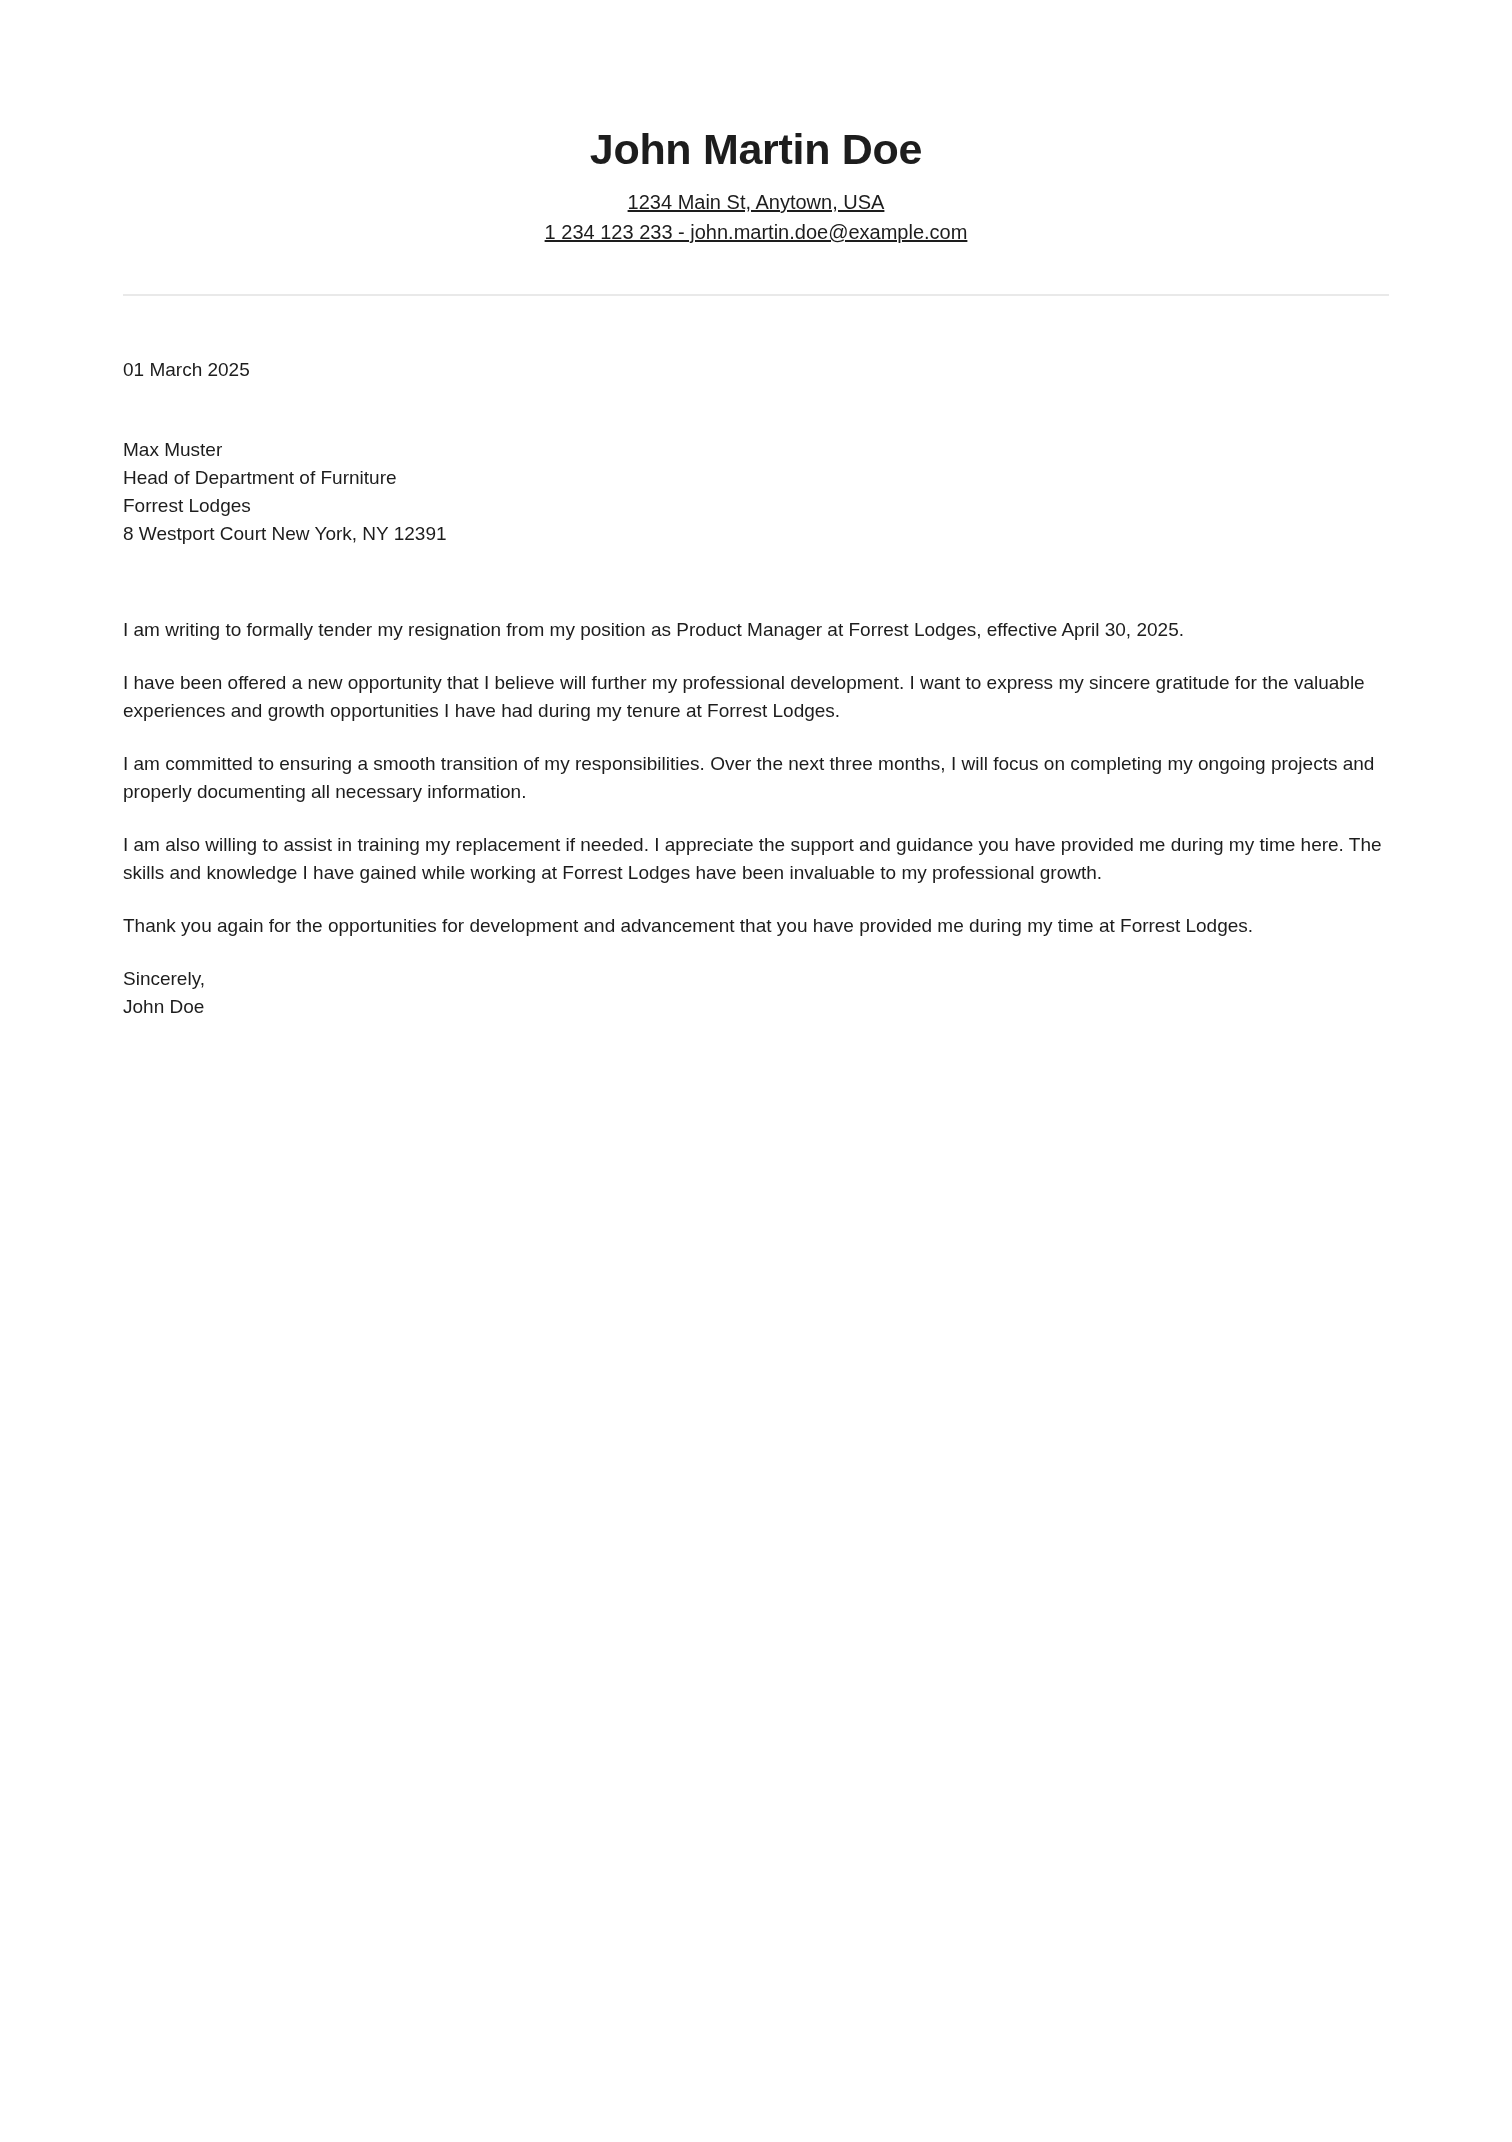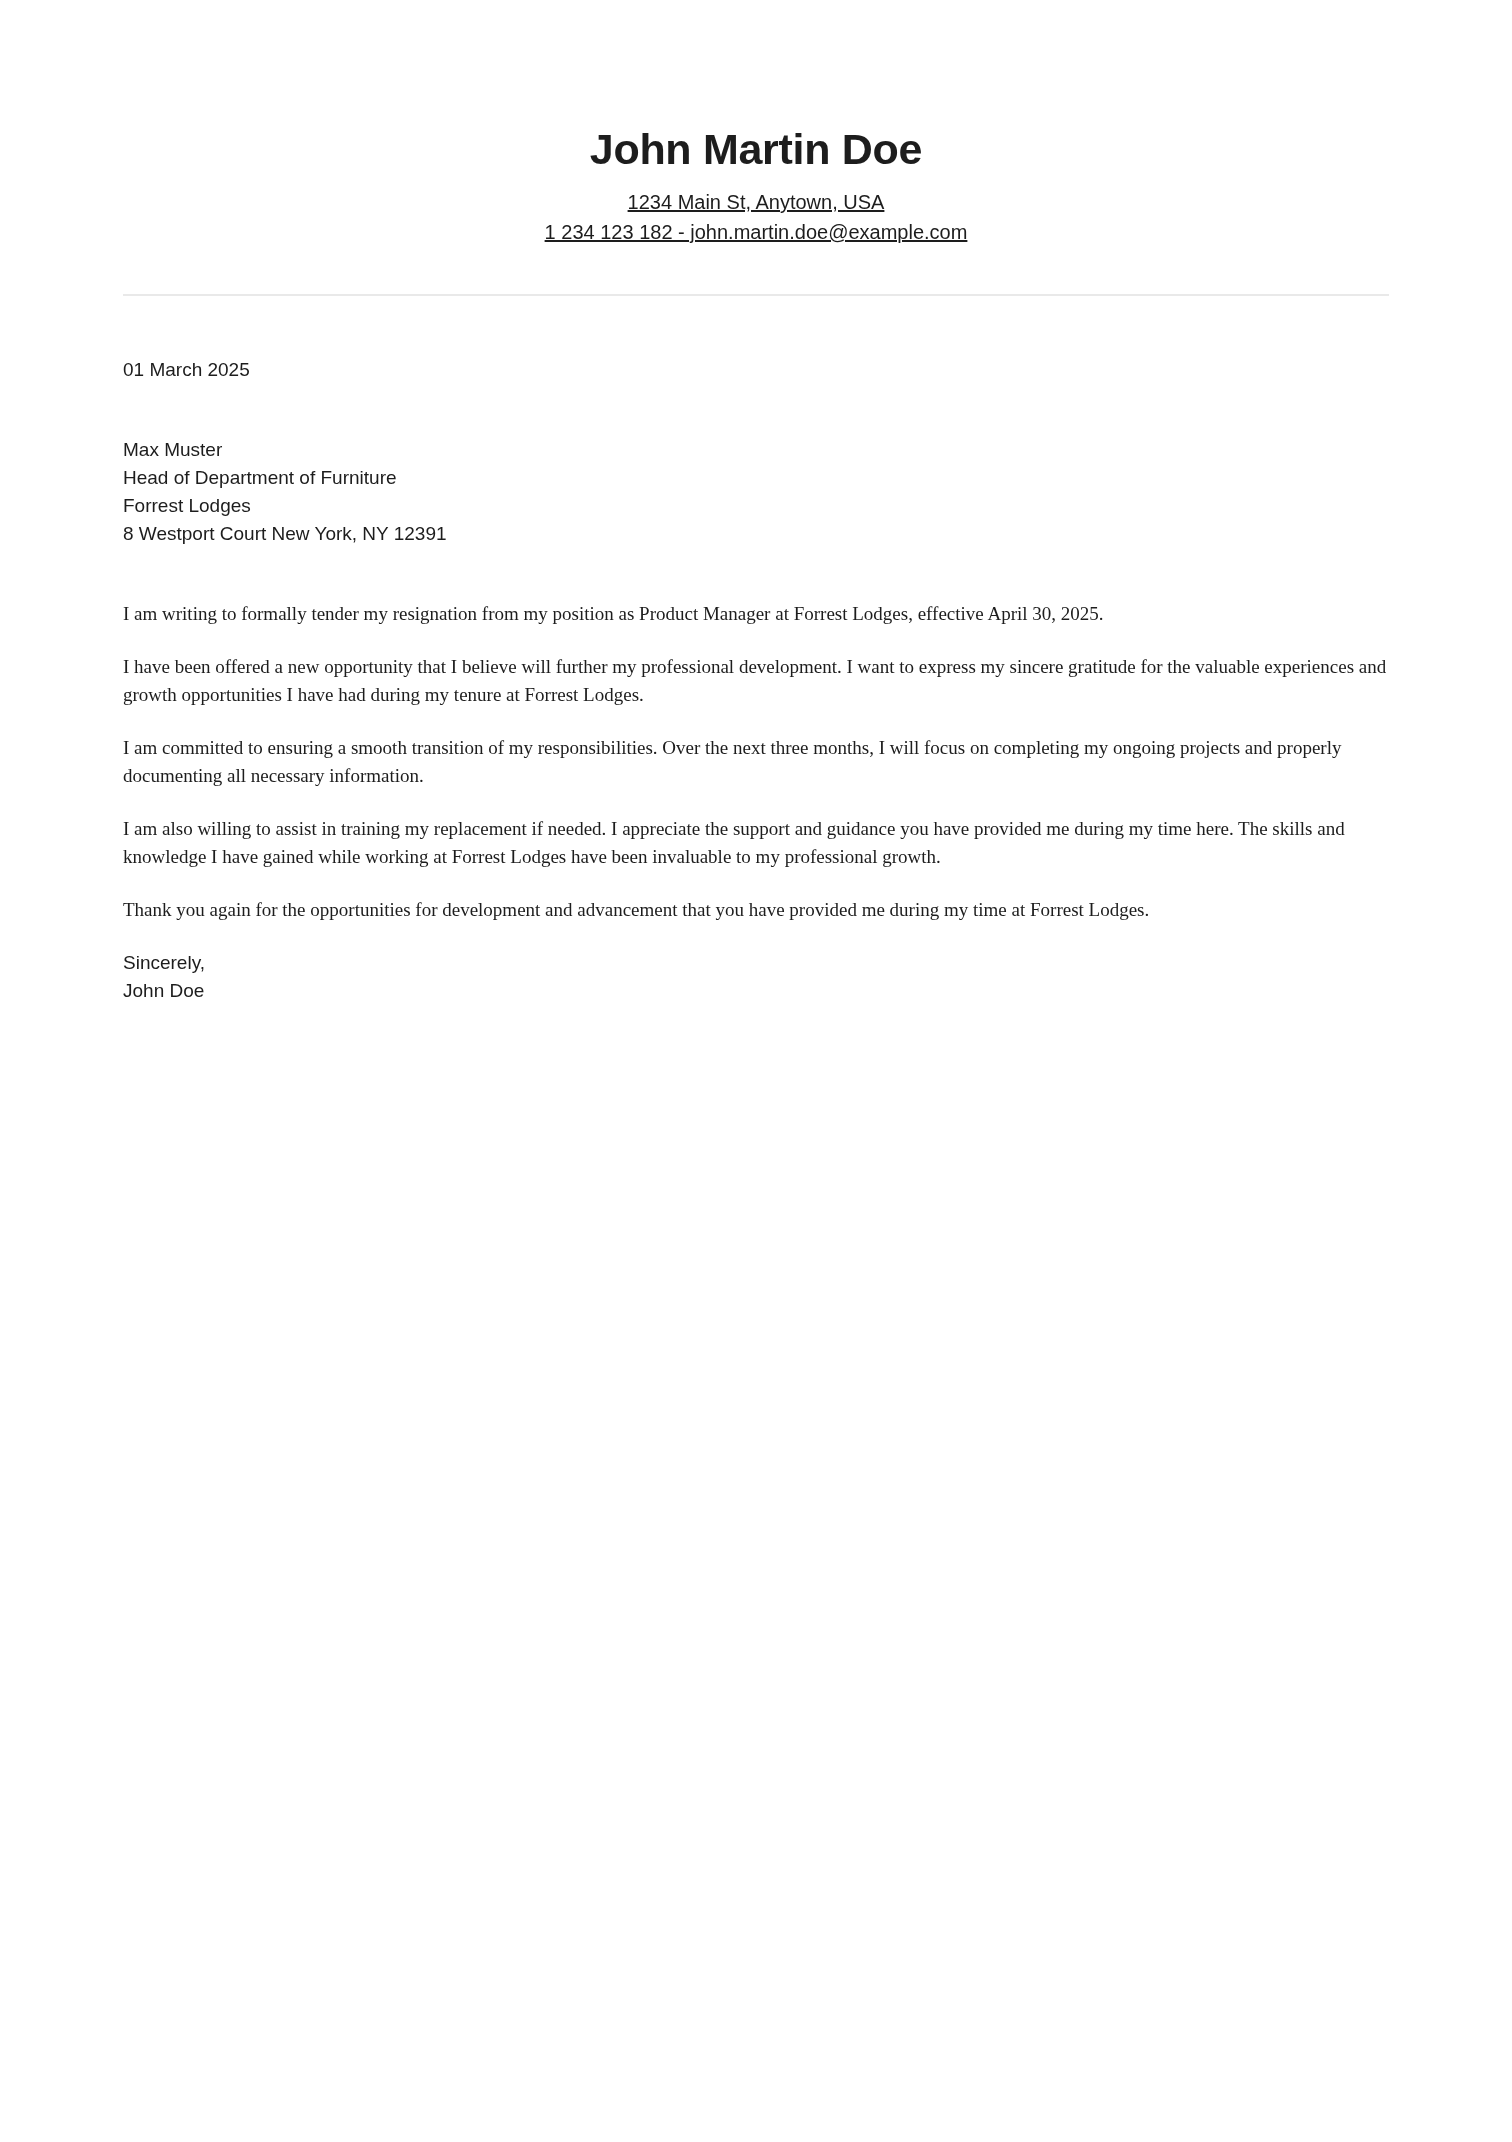--- a/index.html
+++ b/index.html
@@ -55,40 +55,39 @@
     font-size:19px;
     line-height:28px;
   }
   .date-line{
     margin-top:60px;
   }
   .recipient-block{
     margin-top:52px;
   }
   .paragraphs{
-    margin-top:52px;
-    font-family:Liberation Serif, serif;
+    margin-top:68px;
   }
   .paragraphs p{
     margin:0 0 25px 0;
   }
   .closing{
     margin-top:0;
   }
 </style>
 </head>
 <body>
 
 <div class="page">
 
   <header class="letter-header">
     <h1 class="sender-name">John Martin Doe</h1>
     <div class="sender-contact">
       <div class="sender-line">1234 Main St, Anytown, USA</div>
-      <div class="sender-line">1 234 123 182 - john.martin.doe@example.com</div>
+      <div class="sender-line">1 234 123 233 - john.martin.doe@example.com</div>
     </div>
   </header>
 
   <hr class="divider">
 
   <main class="letter-body">
 
     <div class="date-line">01 March 2025</div>
 
     <div class="recipient-block">

